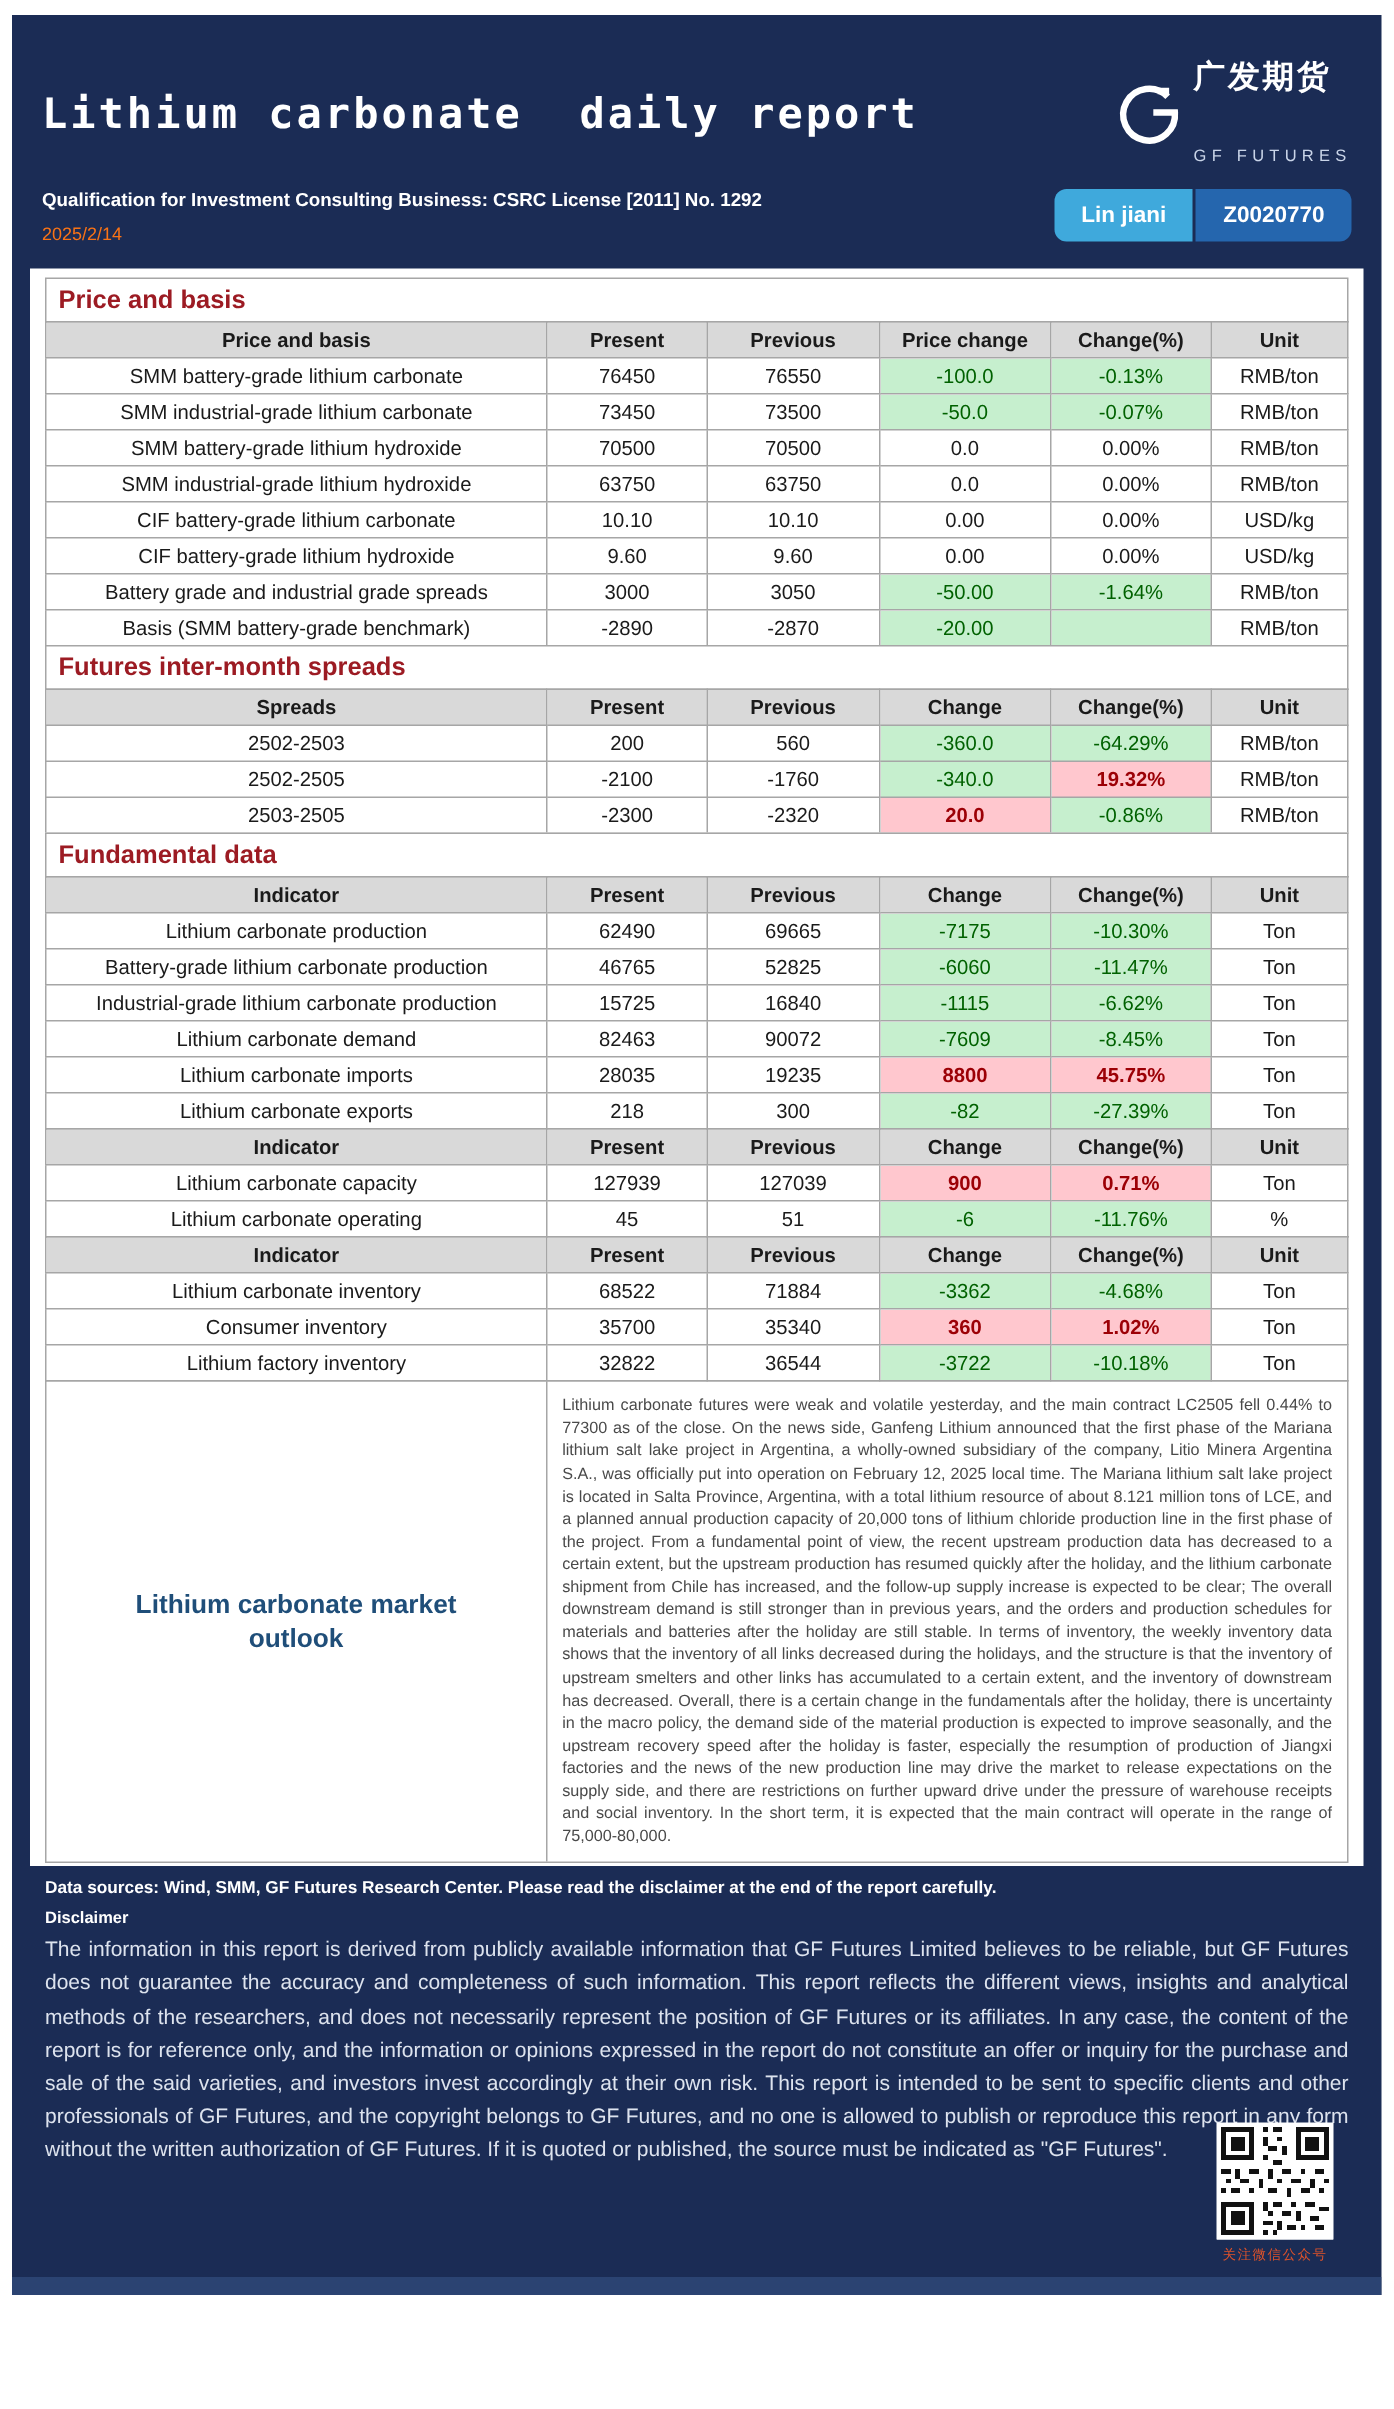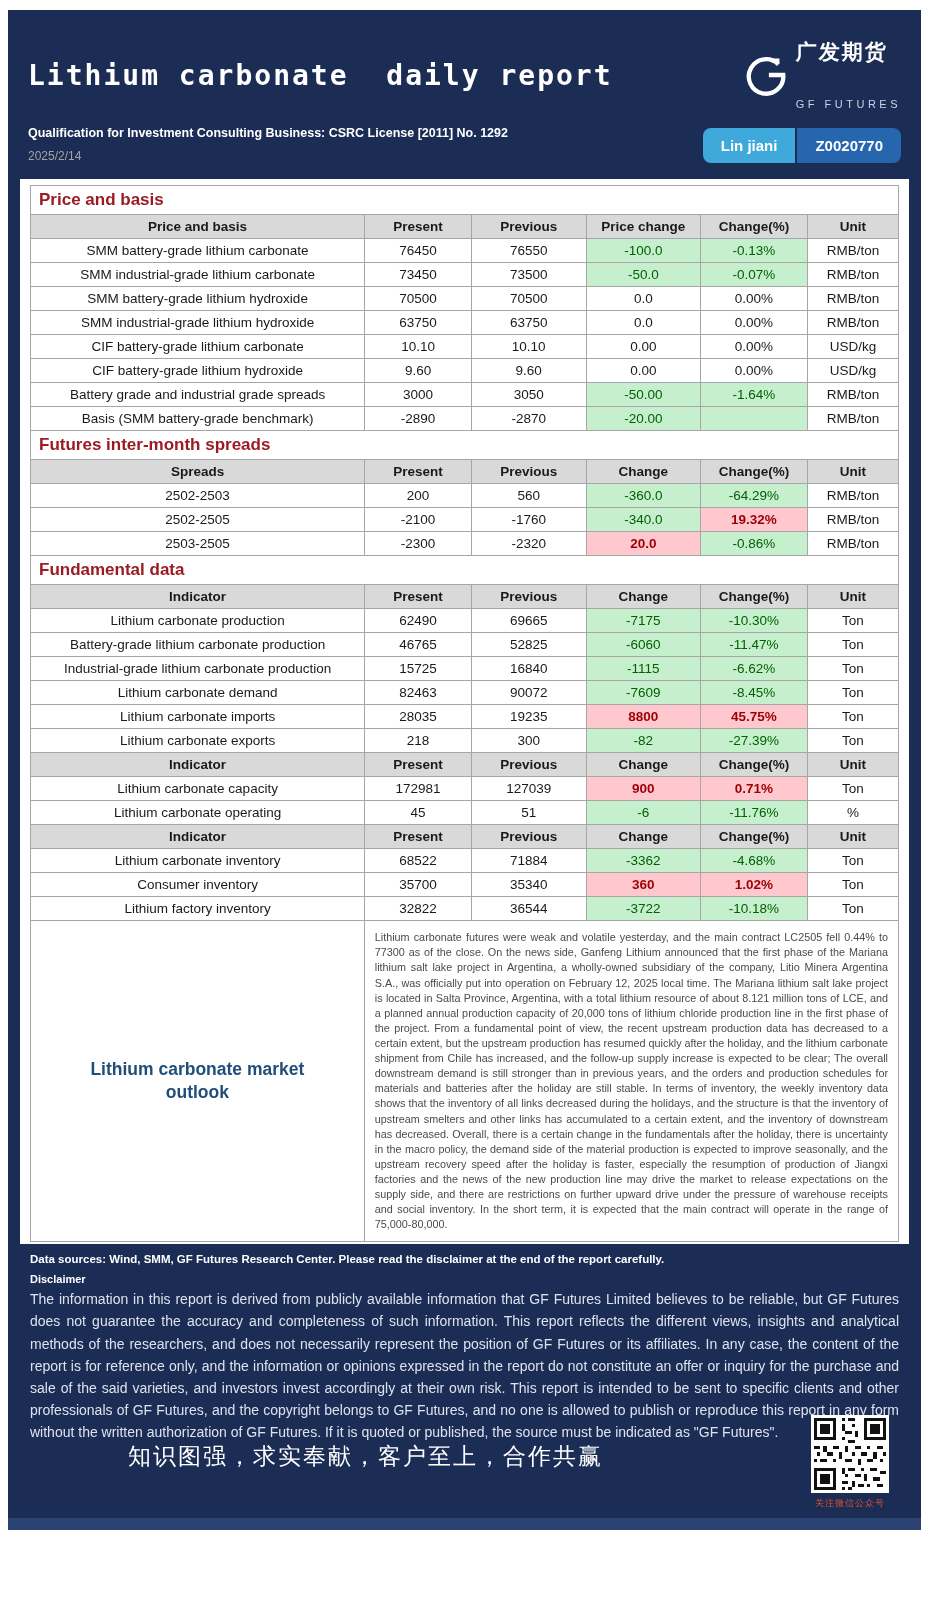--- a/index.html
+++ b/index.html
@@ -13,24 +13,24 @@
                padding:30px 8px 6px 8px; }
   .report-title { color:#fff; font-family:"DejaVu Sans Mono", monospace;
                   font-weight:bold; font-size:28px; letter-spacing:2px;
                   white-space:pre; }
   .logo { display:flex; align-items:center; gap:7px; color:#fff; }
   .logo-mark svg { width:46px; height:46px; display:block; }
   .logo-text { display:flex; flex-direction:column; line-height:1.1;gap:16px; }
   .logo-cn { font-size:21px; font-weight:bold; letter-spacing:2px; }
   .logo-en { font-size:11px; letter-spacing:3.5px; color:#c9d4e8; margin-top:19px; }
 
-  .meta-row { display:flex; justify-content:space-between; align-items:flex-end;
+  .meta-row { display:flex; justify-content:space-between; align-items:flex-start;
               padding:10px 8px 16px 8px;gap:10px; }
   .qual { color:#fff; font-size:12.5px; font-weight:bold; margin-bottom:9px; }
-  .date { color:#a3a3a3; font-size:12px; }
+  .date { color:#f97316; font-size:12px; }
   .badges { display:flex; gap:2px; }
   .badge { color:#fff; font-weight:bold; font-size:15px; padding:9px 18px; }
   .badge-name { background:#3fa9dc; border-radius:8px 0 0 8px; }
   .badge-id   { background:#2566ae; border-radius:0 8px 8px 0; }
 
   
   .panel { background:#fff; padding:6px 10px 2px 10px; }
   .section-title { color:#9c1b23; font-weight:bold; font-size:17px;
                    padding:4px 8px; border:1px solid #a6a6a6; background:#fff; }
   .section-title + table, table + .section-title, table + table, table + .outlook { margin-top:-1px; }
@@ -319,21 +319,21 @@
             <th>Present</th>
             <th>Previous</th>
             <th>Change</th>
             <th>Change(%)</th>
             <th>Unit</th>
           </tr>
         </thead>
         <tbody>
           <tr>
             <td>Lithium carbonate capacity</td>
-            <td>172981</td>
+            <td>127939</td>
             <td>127039</td>
             <td class="up">900</td>
             <td class="up">0.71%</td>
             <td>Ton</td>
           </tr>
           <tr>
             <td>Lithium carbonate operating</td>
             <td>45</td>
             <td>51</td>
             <td class="dn">-6</td>
@@ -393,21 +393,20 @@
       <div class="outlook-label">Lithium carbonate market outlook</div>
       <div class="outlook-text">Lithium carbonate futures were weak and volatile yesterday, and the main contract LC2505 fell 0.44% to 77300 as of the close. On the news side, Ganfeng Lithium announced that the first phase of the Mariana lithium salt lake project in Argentina, a wholly-owned subsidiary of the company, Litio Minera Argentina S.A., was officially put into operation on February 12, 2025 local time. The Mariana lithium salt lake project is located in Salta Province, Argentina, with a total lithium resource of about 8.121 million tons of LCE, and a planned annual production capacity of 20,000 tons of lithium chloride production line in the first phase of the project. From a fundamental point of view, the recent upstream production data has decreased to a certain extent, but the upstream production has resumed quickly after the holiday, and the lithium carbonate shipment from Chile has increased, and the follow-up supply increase is expected to be clear; The overall downstream demand is still stronger than in previous years, and the orders and production schedules for materials and batteries after the holiday are still stable. In terms of inventory, the weekly inventory data shows that the inventory of all links decreased during the holidays, and the structure is that the inventory of upstream smelters and other links has accumulated to a certain extent, and the inventory of downstream has decreased. Overall, there is a certain change in the fundamentals after the holiday, there is uncertainty in the macro policy, the demand side of the material production is expected to improve seasonally, and the upstream recovery speed after the holiday is faster, especially the resumption of production of Jiangxi factories and the news of the new production line may drive the market to release expectations on the supply side, and there are restrictions on further upward drive under the pressure of warehouse receipts and social inventory. In the short term, it is expected that the main contract will operate in the range of 75,000-80,000.</div>
     </div>
 
   </div>
 
   <div class="datasources">Data sources: Wind, SMM, GF Futures Research Center. Please read the disclaimer at the end of the report carefully.</div>
   <div class="disclaimer-title">Disclaimer</div>
   <div class="disclaimer-text">The information in this report is derived from publicly available information that GF Futures Limited believes to be reliable, but GF Futures does not guarantee the accuracy and completeness of such information. This report reflects the different views, insights and analytical methods of the researchers, and does not necessarily represent the position of GF Futures or its affiliates. In any case, the content of the report is for reference only, and the information or opinions expressed in the report do not constitute an offer or inquiry for the purchase and sale of the said varieties, and investors invest accordingly at their own risk. This report is intended to be sent to specific clients and other professionals of GF Futures, and the copyright belongs to GF Futures, and no one is allowed to publish or reproduce this report in any form without the written authorization of GF Futures. If it is quoted or published, the source must be indicated as "GF Futures".</div>
 
-  <div class="slogan">知识图强，求实奉献，客户至上，合作共赢</div>
 
   <div class="qr-wrap">
     <svg class="qr" viewBox="0 0 25 25" shape-rendering="crispEdges">
       <rect width="25" height="25" fill="#ffffff"></rect>
       <g fill="#111111">
         <rect x="1" y="1" width="7" height="7"></rect>
           <rect x="17" y="1" width="7" height="7"></rect>
           <rect x="1" y="17" width="7" height="7"></rect>
       </g>
       <g fill="#ffffff">

